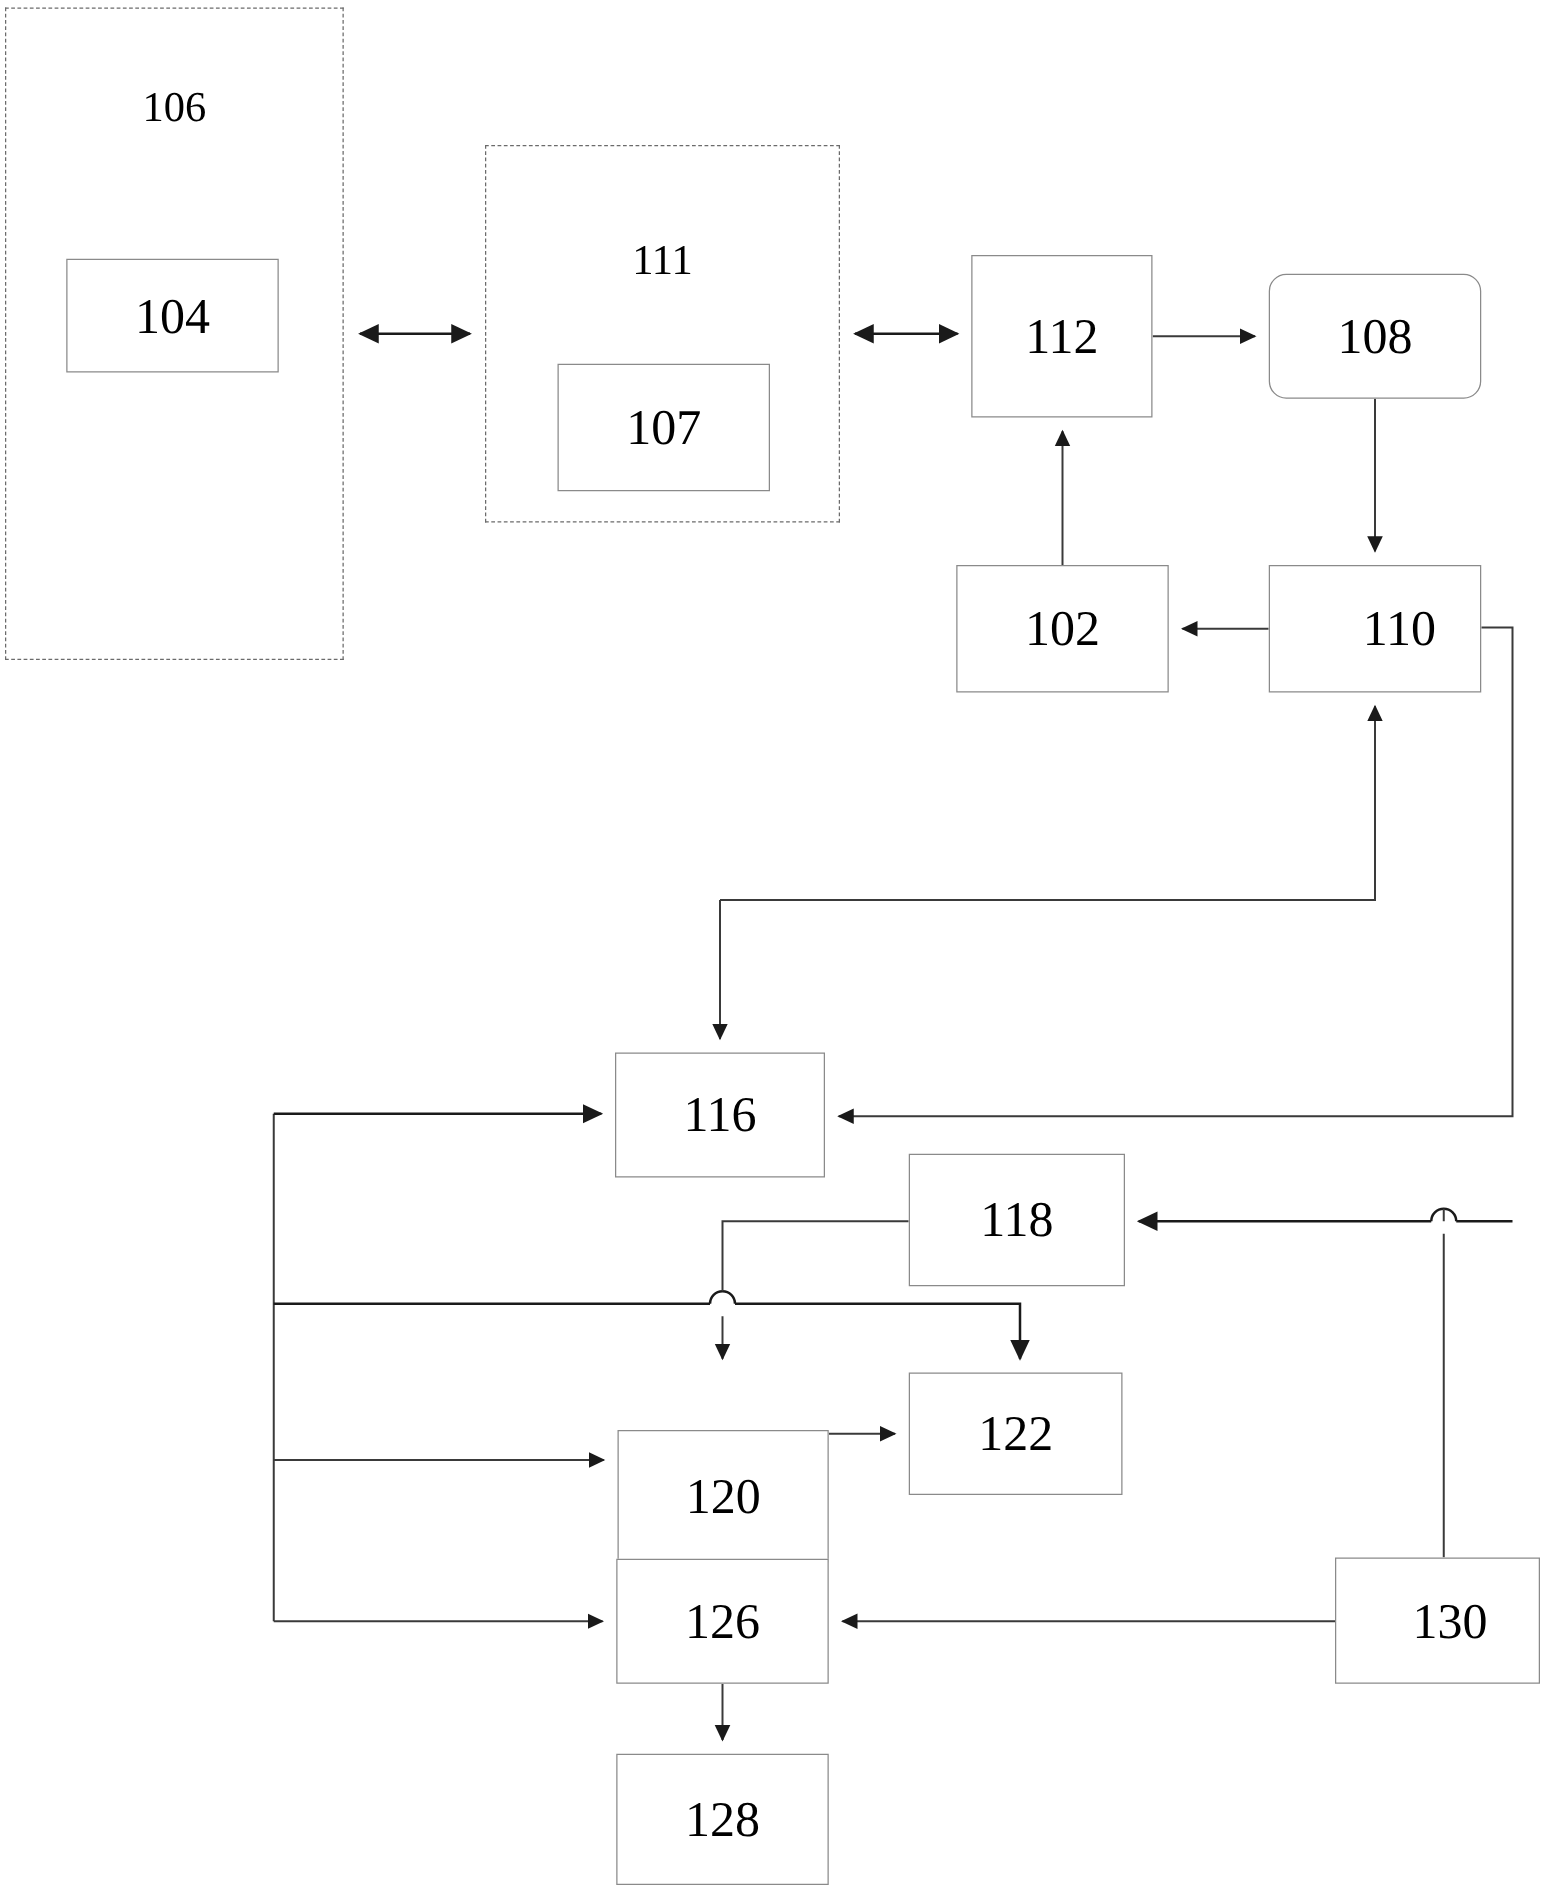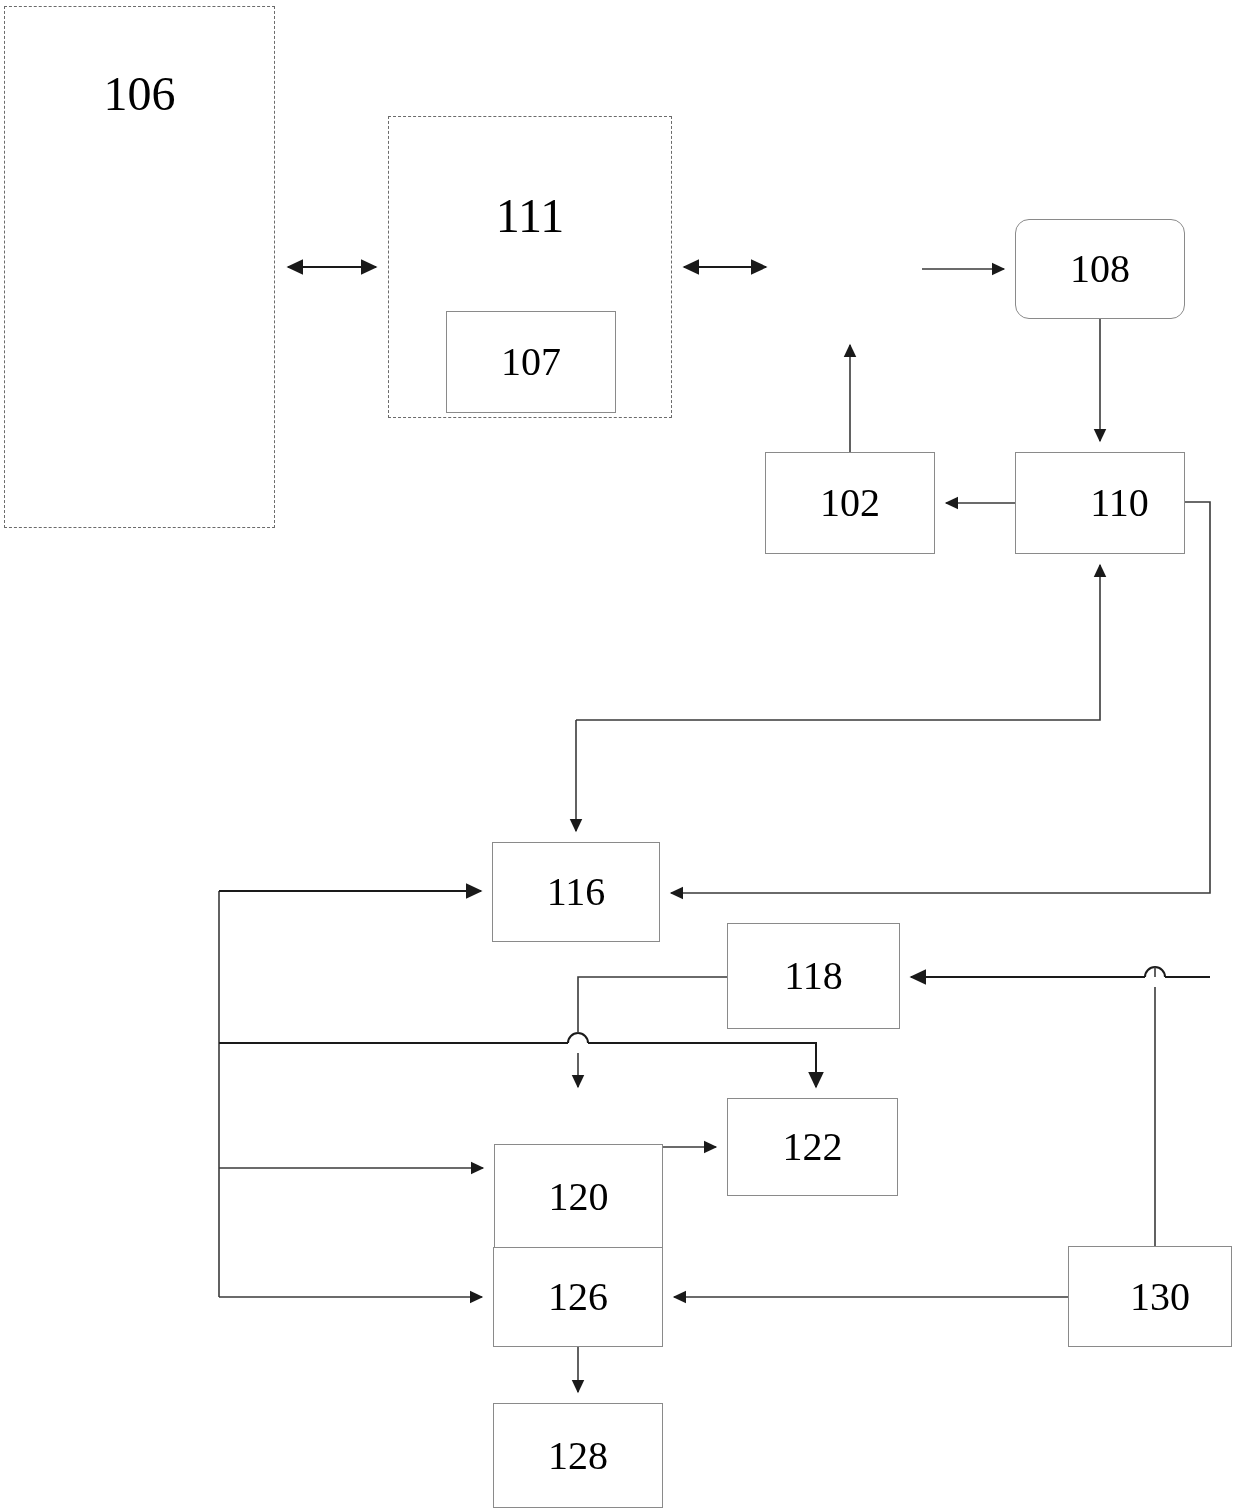--- a/index.html
+++ b/index.html
@@ -51,21 +51,21 @@
   }
   .group-box {
     position: absolute;
     box-sizing: border-box;
     border: 1.7px dashed #6b6b6b;
     background: transparent;
   }
   .group-label {
     position: absolute;
     color: #000000;
-    font-size: 48px;
+    font-size: 34px;
     line-height: 1;
     white-space: nowrap;
     text-align: center;
   }
 </style>
 </head>
 <body>
 
 <div id="diagram-root">
 
@@ -126,24 +126,26 @@
     <path class="wire" d="M 1145 977 L 911 977" marker-end="url(#arrowEnd)"></path>
 
   </svg>
 
   <div class="group-box" style="left:4px; top:6px; width:271px; height:522px;"></div>
   <div class="group-label" style="left:4px; top:70px; width:271px;">106</div>
 
   <div class="group-box" style="left:388px; top:116px; width:284px; height:302px;"></div>
   <div class="group-label" style="left:388px; top:192px; width:284px;">111</div>
 
+  <div class="node-box" style="left:53px; top:207px; width:170px; height:91px;">104</div>
 
 
-  <div class="node-box" style="left:446px; top:291px; width:170px; height:102px;margin-top:20px;">107</div>
+  <div class="node-box" style="left:446px; top:291px; width:170px; height:102px;">107</div>
 
+  <div class="node-box" style="left:777px; top:204px; width:145px; height:130px;">112</div>
 
   <div class="node-box" style="left:1015px; top:219px; width:170px; height:100px;border-radius:14px;">108</div>
 
   <div class="node-box" style="left:765px; top:452px; width:170px; height:102px;">102</div>
 
   <div class="node-box" style="left:1015px; top:452px; width:170px; height:102px;padding-left:39px;">110</div>
 
   <div class="node-box" style="left:492px; top:842px; width:168px; height:100px;">116</div>
 
   <div class="node-box" style="left:727px; top:923px; width:173px; height:106px;">118</div>

